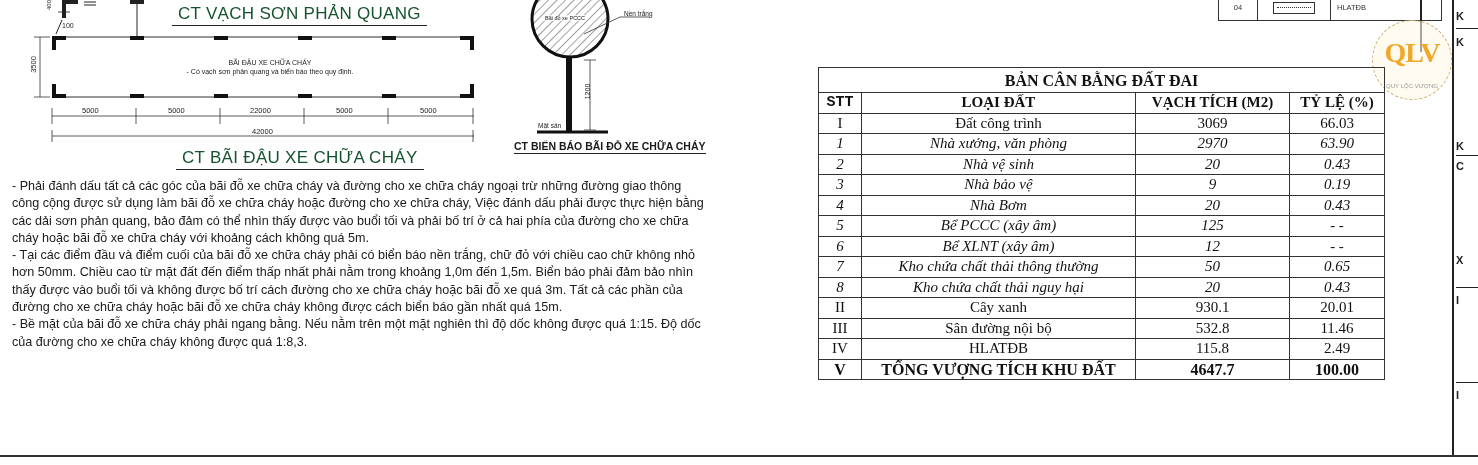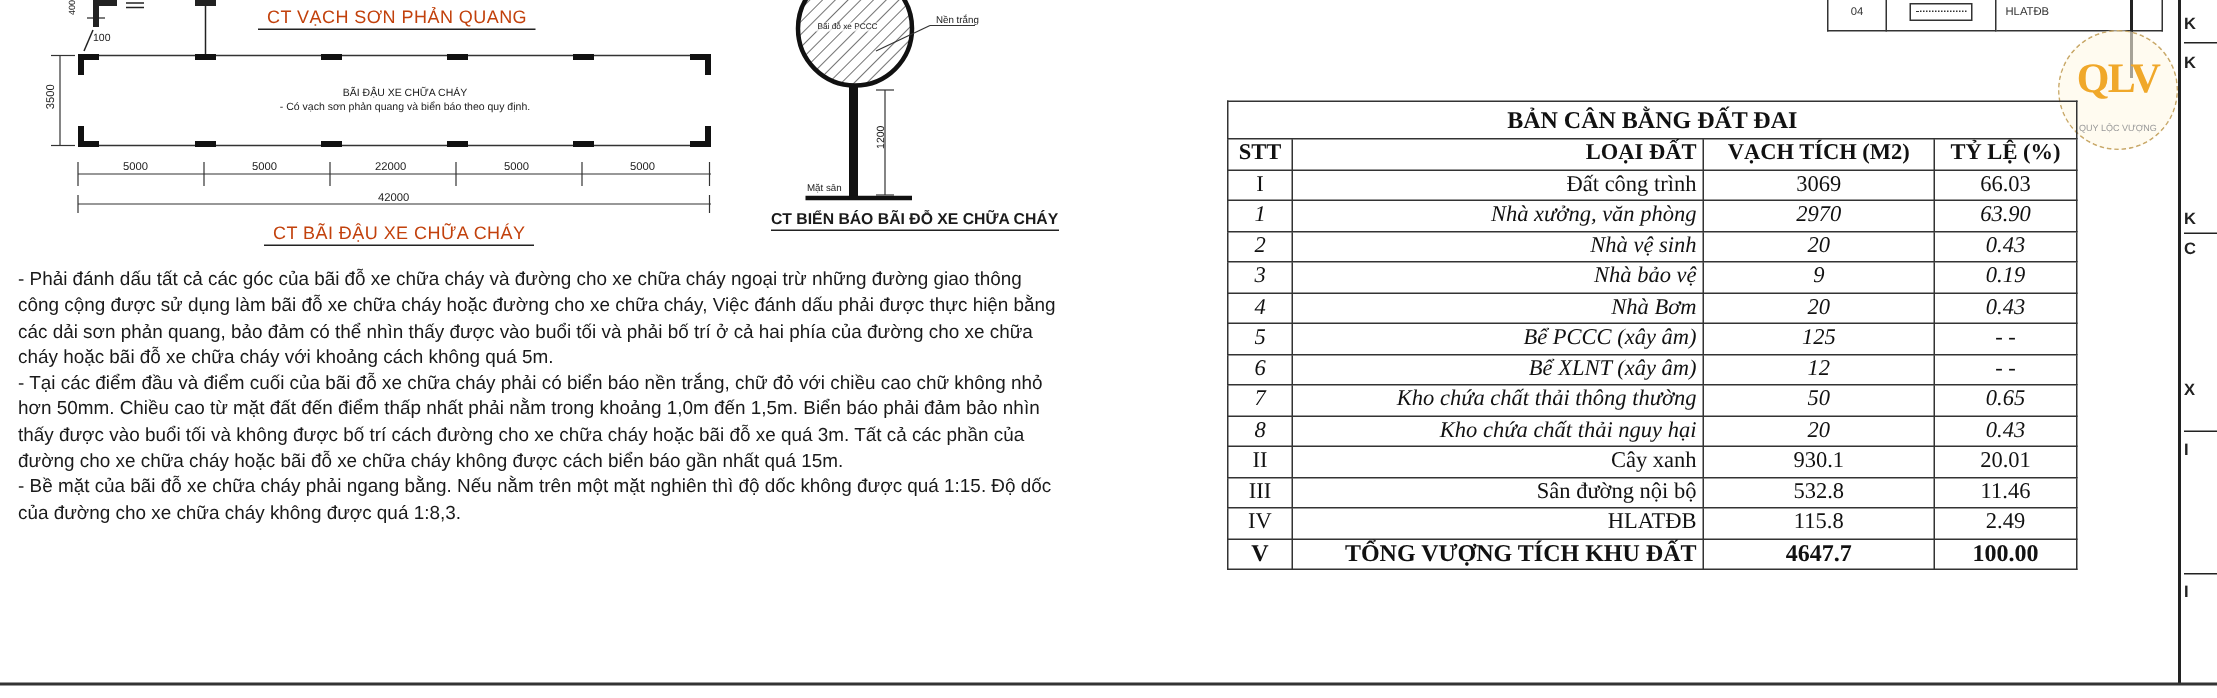--- a/index.html
+++ b/index.html
@@ -1,30 +1,30 @@
 <!DOCTYPE html>
 <html><head>
 <meta charset="utf-8">
 <style>
   html, body { margin:0; padding:0; }
   body { width:1478px; height:465px; background:#ffffff; position:relative; overflow:hidden; font-family:"Liberation Sans", sans-serif; color:#1a1a1a; }
   .abs { position:absolute; }
-  .title-u { font-family:"Liberation Sans", sans-serif; font-size:12px; letter-spacing:0.3px; color:#c2410c; border-bottom:1.5px solid #222; padding:0 6px 1px 6px; white-space:nowrap; }
+  .title-u { font-family:"Liberation Sans", sans-serif; font-size:17px; letter-spacing:0.3px; color:#14532d; border-bottom:1.5px solid #222; padding:0 6px 1px 6px; white-space:nowrap; }
   .small { font-size:7px; color:#222; white-space:nowrap; }
   .dim { font-size:7.5px; color:#222; }
   
   .notes { left:12px; top:178px; width:700px; font-size:12.6px; line-height:17.3px; color:#1a1a1a; }
   .notes-title { text-decoration:underline; font-size:13px; }
   .notes p { margin:0; }
   
   table.land { position:absolute; left:818px; top:67px; border-collapse:collapse; font-family:"Liberation Serif", serif; color:#111; }
   table.land td, table.land th { border:1.3px solid #333; padding:0 4px; height:19.5px; line-height:19px; font-size:15px; }
   table.land th { font-weight:bold; }
   .c { text-align:center; }
-  .l { text-align:right; }
+  .l { text-align:center; }
   .it { font-style:italic; }
   .bold { font-weight:bold; }
   
   table.legend { position:absolute; left:1218px; top:-6px; border-collapse:collapse; font-family:"Liberation Sans", sans-serif; }
   table.legend td { border:1px solid #333; font-size:7.5px; height:25px; padding:0 6px; color:#333; }
   .stamp { left:1372px; top:20px; width:78px; height:78px; border-radius:50%; border:1.5px dashed #c9a96a; background:rgba(255,248,230,0.6); }
   .stamp-txt { position:absolute; left:0; top:16px; width:100%; text-align:center; font-family:"Liberation Serif", serif; font-weight:bold; font-size:28px; color:#f0a82a; letter-spacing:-1px; }
   .stamp-sub { position:absolute; left:0; bottom:10px; width:100%; text-align:center; font-size:6px; color:#999; }
 </style>
 </head>
@@ -166,21 +166,21 @@
   <div class="stamp-txt">QLV</div>
   <div class="stamp-sub">QUY LỘC VƯỢNG</div>
 </div>
 
 <table class="land">
   <tbody>
       <tr>
     <th colspan="4" style="font-size:16px;height:24px;">BẢN CÂN BẰNG ĐẤT ĐAI</th>
   </tr>
   <tr>
-    <th class="c" style="width:34px;">STT</th>
+    <th class="c" style="width:34px;font-family:Liberation Mono, monospace;">STT</th>
     <th class="l" style="width:265px;">LOẠI ĐẤT</th>
     <th class="c" style="width:145px;">VẠCH TÍCH (M2)</th>
     <th class="c" style="width:86px;">TỶ LỆ (%)</th>
   </tr>
   </tbody>
     <tbody id="land-body">
       <tr>
         <td class="c ">I</td>
         <td class="l ">Đất công trình</td>
         <td class="c ">3069</td>

